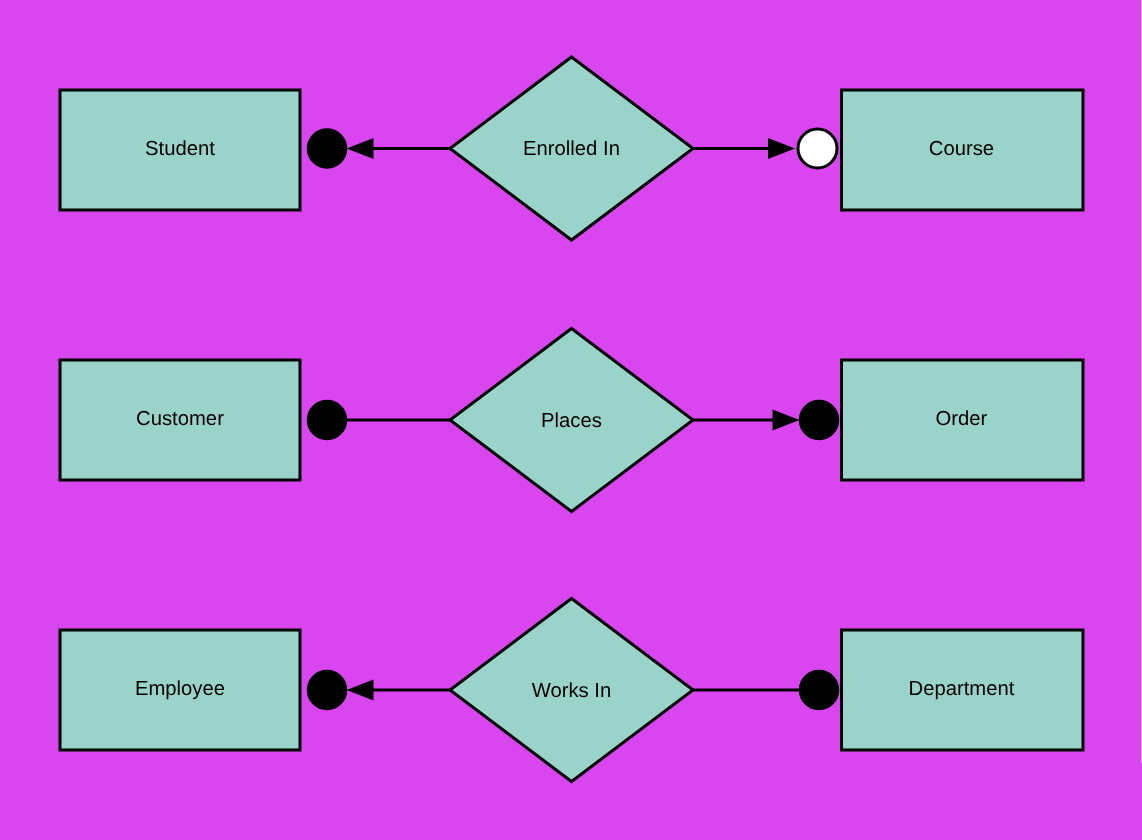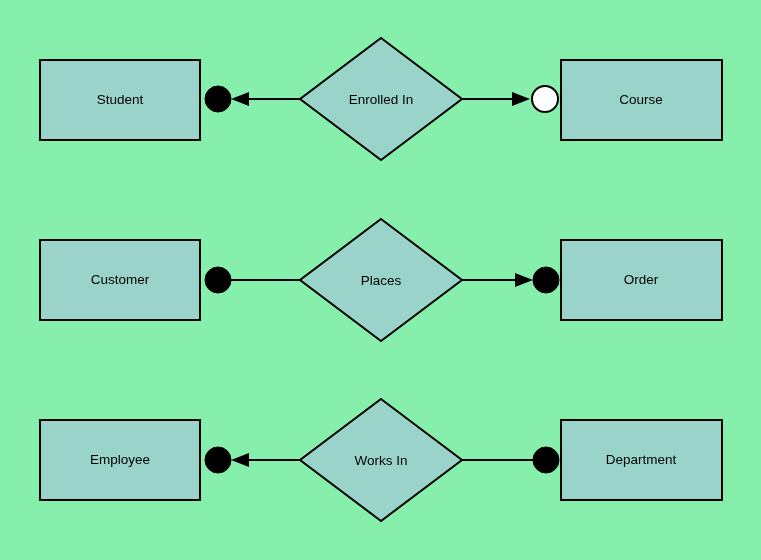--- a/index.html
+++ b/index.html
@@ -8,21 +8,21 @@
     padding: 0;
     background: #ffffff;
   }
   body {
     font-family: "Liberation Sans", sans-serif;
   }
   #canvas {
     position: relative;
     width: 761px;
     height: 560px;
-    background: #86efac;
+    background: #d946ef;
     overflow: hidden;
   }
   #er-svg {
     position: absolute;
     top: 0;
     left: 0;
     width: 761px;
     height: 560px;
     display: block;
   }

